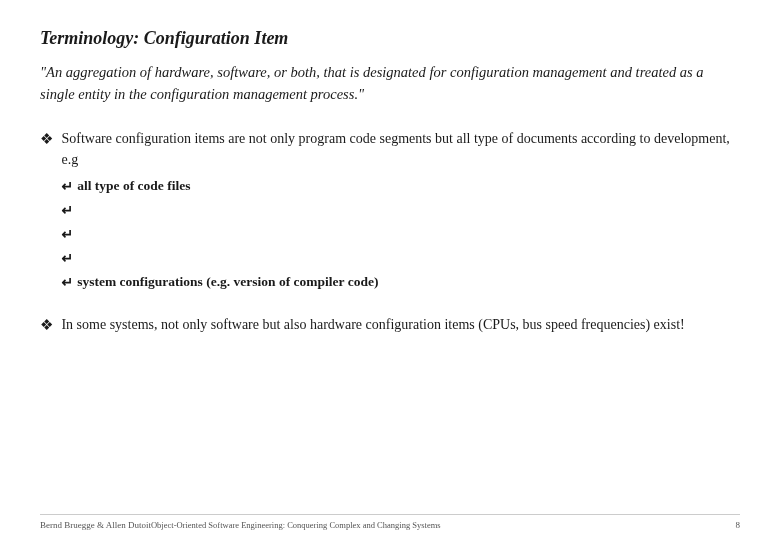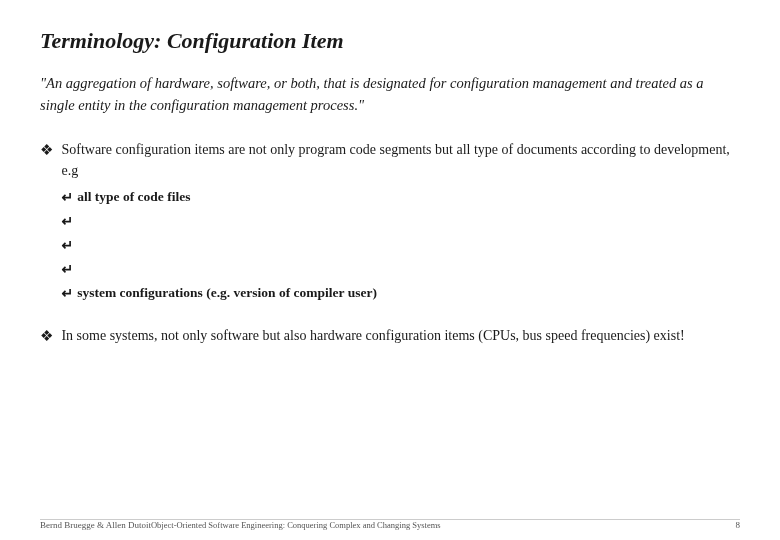--- a/index.html
+++ b/index.html
@@ -19,25 +19,25 @@
 
     .slide {
       width: 780px;
       height: 540px;
       background: #ffffff;
       padding: 28px 40px 20px 40px;
       position: relative;
     }
 
     .title {
-      font-size: 22px;
+      font-size: 18px;
       font-style: italic;
       font-weight: bold;
       color: #1a1a1a;
-      margin-bottom: 18px;
+      margin-bottom: 12px;
     }
 
     .quote-block {
       margin: 0 0 22px 0;
       font-size: 14.5px;
       font-style: italic;
       color: #1a1a1a;
       line-height: 1.55;
     }
 
@@ -89,20 +89,21 @@
       position: absolute;
       bottom: 10px;
       left: 40px;
       right: 40px;
       display: flex;
       justify-content: space-between;
       align-items: center;
       font-size: 9px;
       color: #555;
       border-top: 1px solid #ccc;
+      padding-top: 5px;
     }
 
     .footer-center {
       text-align: left;
       flex: 1;
       font-size: 8.5px;
     }
 
     .footer-right {
       font-size: 9px;
@@ -130,21 +131,21 @@
           <span class="sub-arrow">↵</span>
         </div>
         <div class="sub-bullet-item">
           <span class="sub-arrow">↵</span>
         </div>
         <div class="sub-bullet-item">
           <span class="sub-arrow">↵</span>
         </div>
         <div class="sub-bullet-item">
           <span class="sub-arrow">↵</span>
-          <span>system configurations (e.g. version of compiler user)</span>
+          <span>system configurations (e.g. version of compiler code)</span>
         </div>
       </div>
     </div>
   </div>
 
   <div class="bullet-section">
     <span class="bullet-diamond">❖</span>
     <div>
       <span class="bullet-text">In some systems, not only software but also hardware configuration items (CPUs, bus speed frequencies) exist!</span>
     </div>

